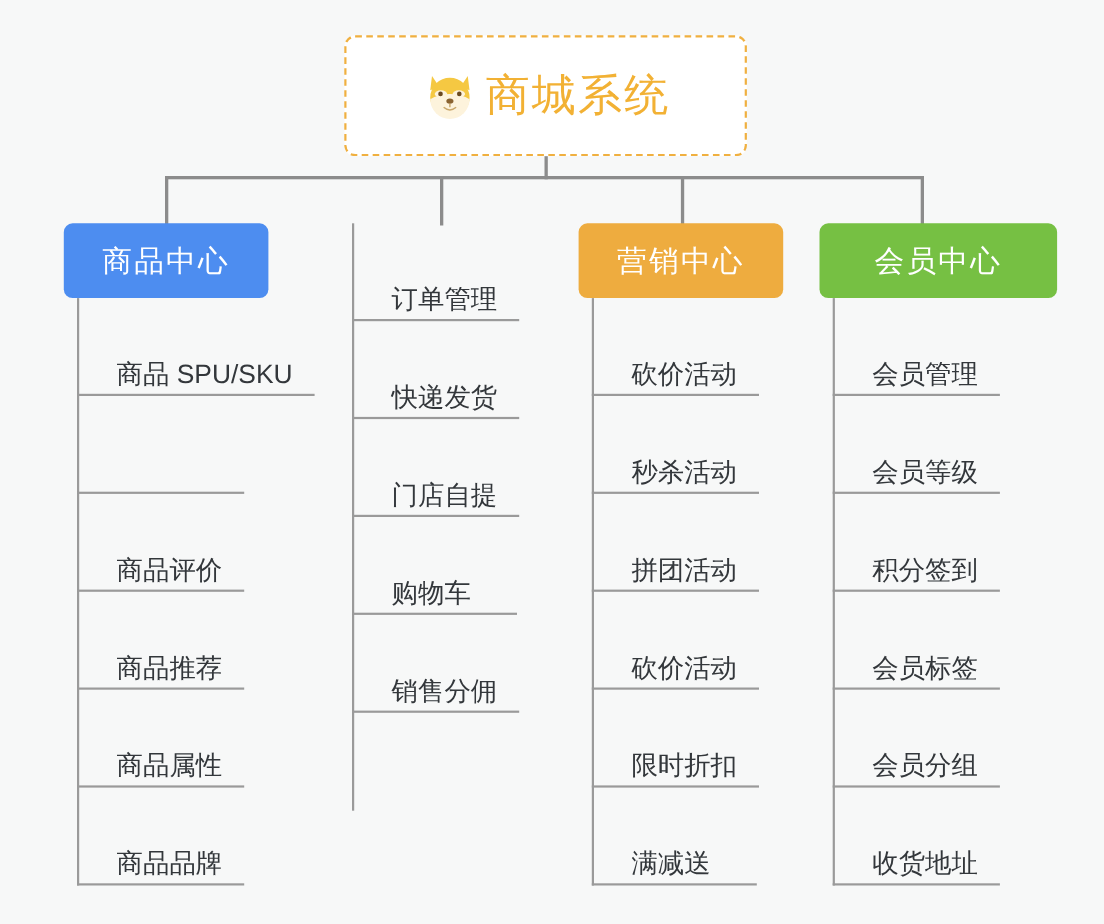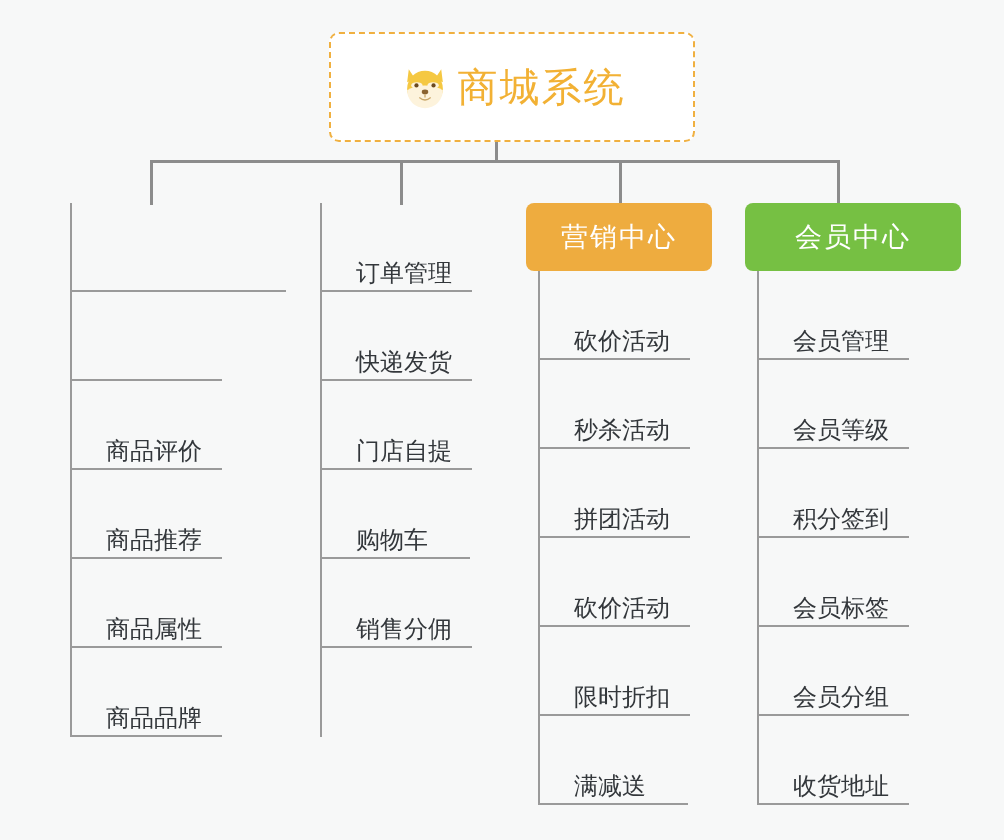--- a/index.html
+++ b/index.html
@@ -17,21 +17,21 @@
 
   #mindmap {
     position: relative;
     width: 1004px;
     height: 840px;
   }
 
   
   .root-node {
     position: absolute;
-    left: 329px;
+    left: 313px;
     top: 32px;
     width: 366px;
     height: 110px;
     box-sizing: border-box;
     background: #ffffff;
     border: 2px dashed #f0b040;
     border-radius: 10px;
     display: flex;
     align-items: center;
     justify-content: center;
@@ -135,24 +135,28 @@
   </div>
 
   <div class="conn conn-v" style="left:495px; top:142px;  height:21px;"></div>
   <div class="conn conn-h" style="left:150px; top:160px;  width:690px;"></div>
   <div class="conn conn-v" style="left:150px; top:160px;  height:45px;"></div>
   <div class="conn conn-v" style="left:400px; top:160px;  height:45px;"></div>
   <div class="conn conn-v" style="left:619px; top:160px;  height:45px;"></div>
   <div class="conn conn-v" style="left:837px; top:160px;  height:45px;"></div>
 
   <div class="column" style="left:58px;">
+    <div class="cat-box" style="width:186px; background:#4d8df0;">
+      <span>商品中心</span>
+    </div>
     <div class="leaf-list">
       <div class="leaf-spine" style="height: 534px;"></div>
       <div class="leaf-item">
           <div class="leaf-underline" style="width: 216px;"></div>
+          <div class="leaf-label">商品 SPU/SKU</div>
         </div>
       <div class="leaf-item">
           <div class="leaf-underline" style="width: 152px;"></div>
         </div>
       <div class="leaf-item">
           <div class="leaf-underline" style="width: 152px;"></div>
           <div class="leaf-label">商品评价</div>
         </div>
       <div class="leaf-item">
           <div class="leaf-underline" style="width: 152px;"></div>

